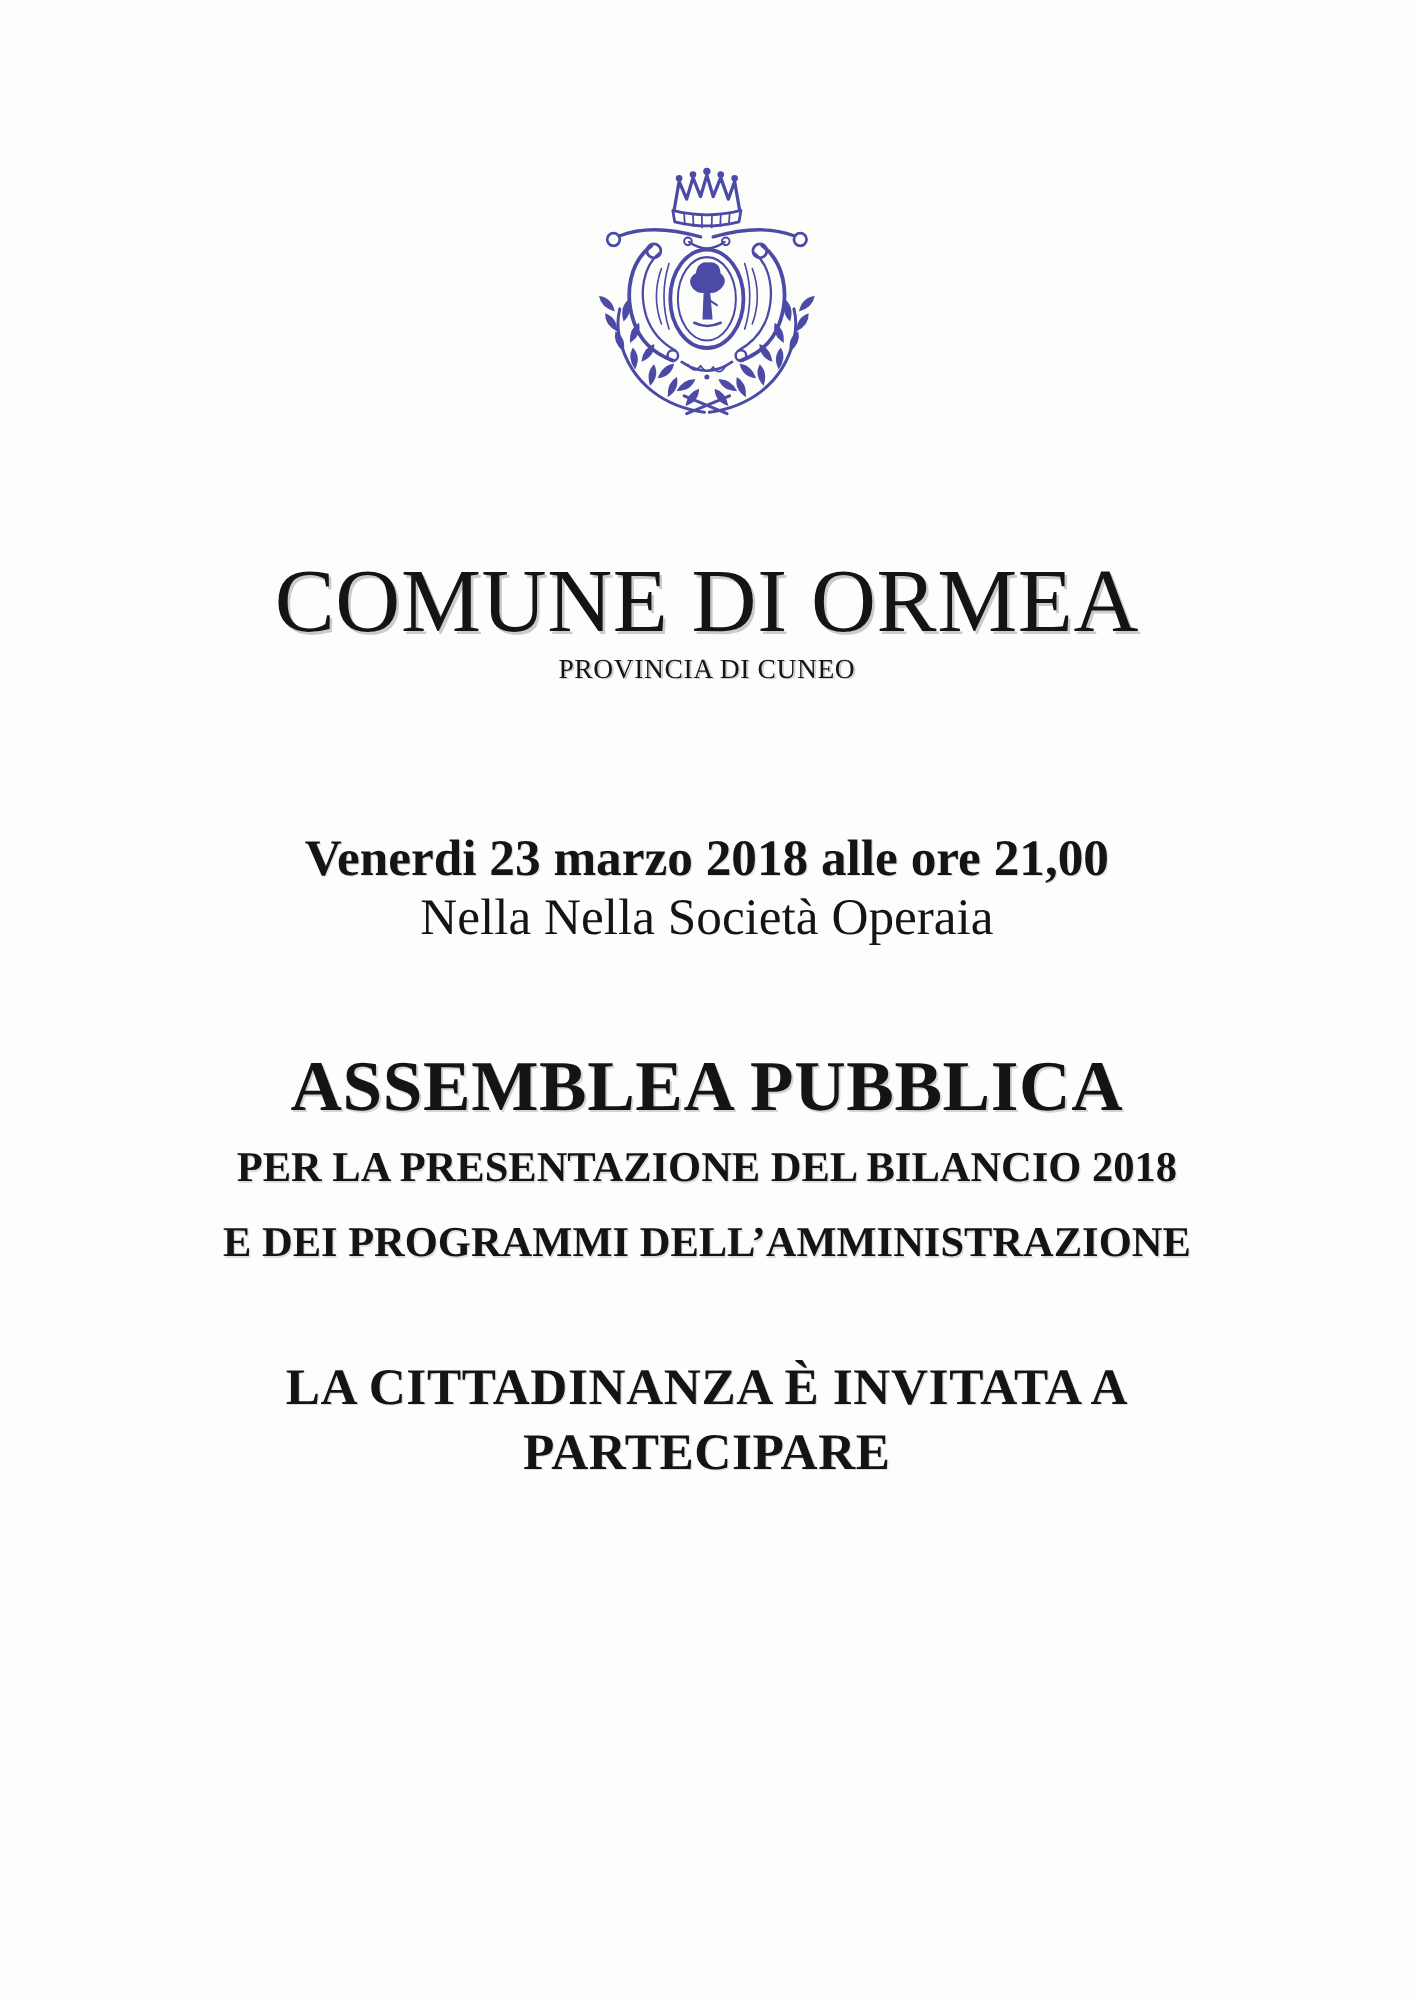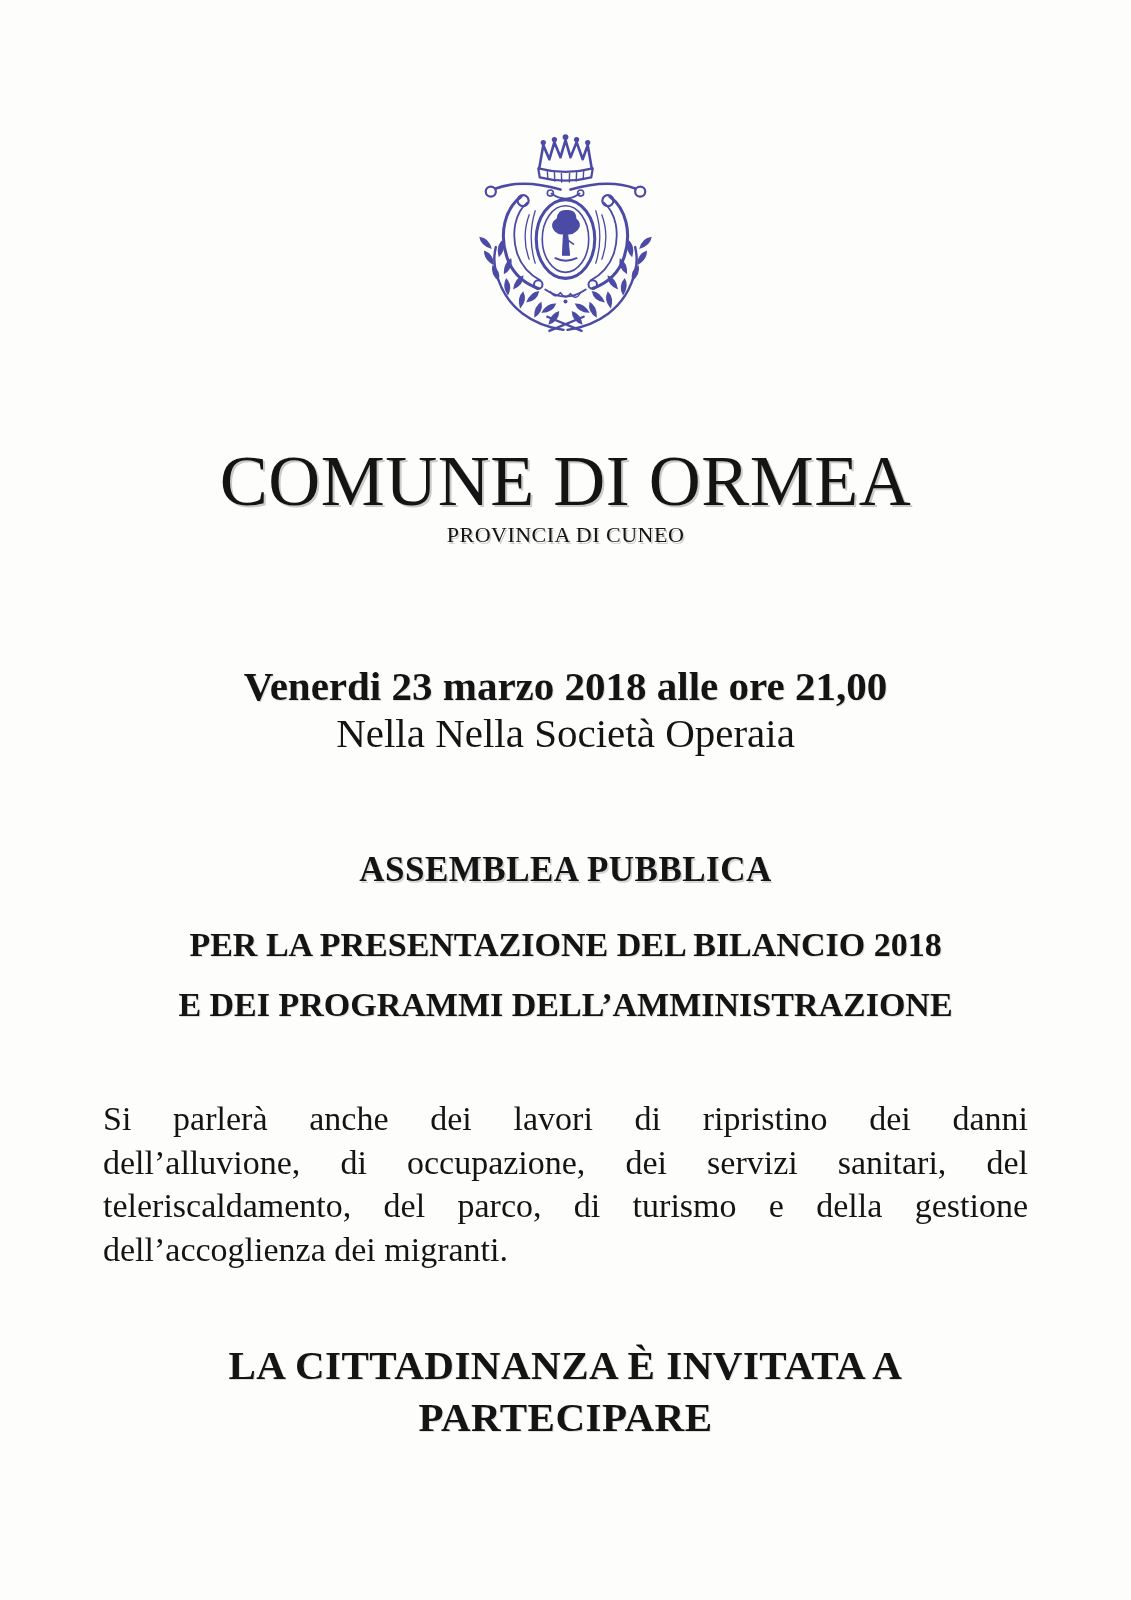--- a/index.html
+++ b/index.html
@@ -51,28 +51,28 @@
     font-weight: 700;
     text-shadow: 1px 1px 0 rgba(130,130,130,0.25);
   }
   .venue {
     font-size: 41px;
     line-height: 47px;
     font-weight: 400;
   }
   .heading {
     margin-top: 84px;
-    font-size: 35px;
+    font-size: 57px;
     line-height: 58px;
     font-weight: 700;
     letter-spacing: 0.5px;
     text-shadow: 1.5px 1.5px 0 rgba(120,120,120,0.3);
   }
   .subheading1 {
-    margin-top: 26px;
+    margin-top: 16px;
     font-size: 34px;
     line-height: 40px;
     font-weight: 700;
     text-shadow: 1px 1px 0 rgba(130,130,130,0.25);
   }
   .subheading2 {
     margin-top: 20px;
     font-size: 34px;
     line-height: 40px;
     font-weight: 700;
@@ -209,23 +209,17 @@
   <div class="title">COMUNE DI ORMEA</div>
   <div class="subtitle">PROVINCIA DI CUNEO</div>
 
   <div class="datetime">Venerdi 23 marzo 2018 alle ore 21,00</div>
   <div class="venue">Nella Nella Società Operaia</div>
 
   <div class="heading">ASSEMBLEA PUBBLICA</div>
   <div class="subheading1">PER LA PRESENTAZIONE DEL BILANCIO 2018</div>
   <div class="subheading2">E DEI PROGRAMMI DELL’AMMINISTRAZIONE</div>
 
-  <div class="paragraph">
-    <div class="just">Si parlerà anche dei lavori di ripristino dei danni</div>
-    <div class="just">dell’alluvione, di occupazione, dei servizi sanitari, del</div>
-    <div class="just">teleriscaldamento, del parco, di turismo e della gestione</div>
-    <div class="last">dell’accoglienza dei migranti.</div>
-  </div>
 
   <div class="closing">LA CITTADINANZA È INVITATA A
 PARTECIPARE</div>
 
 </div>
 
 </body></html>

